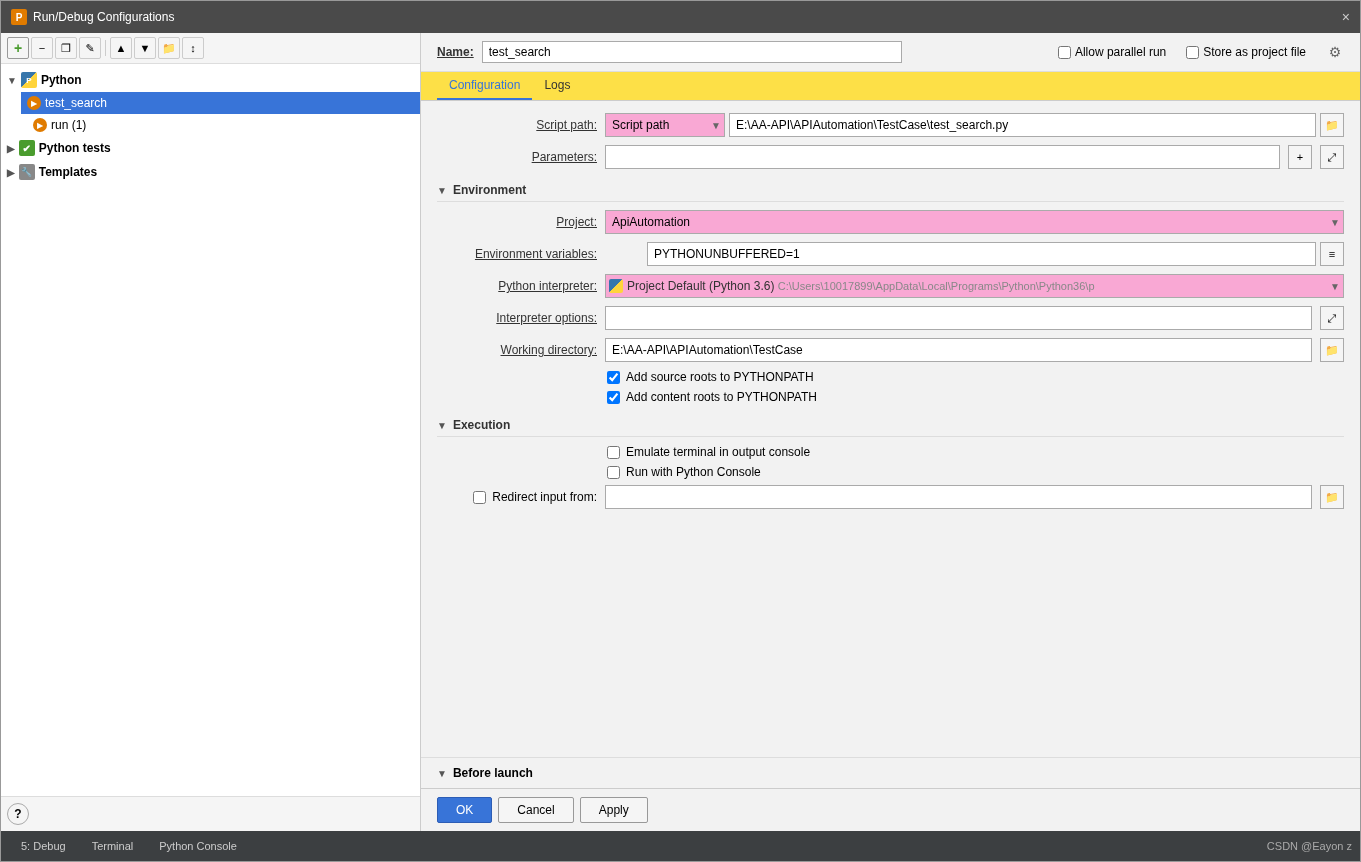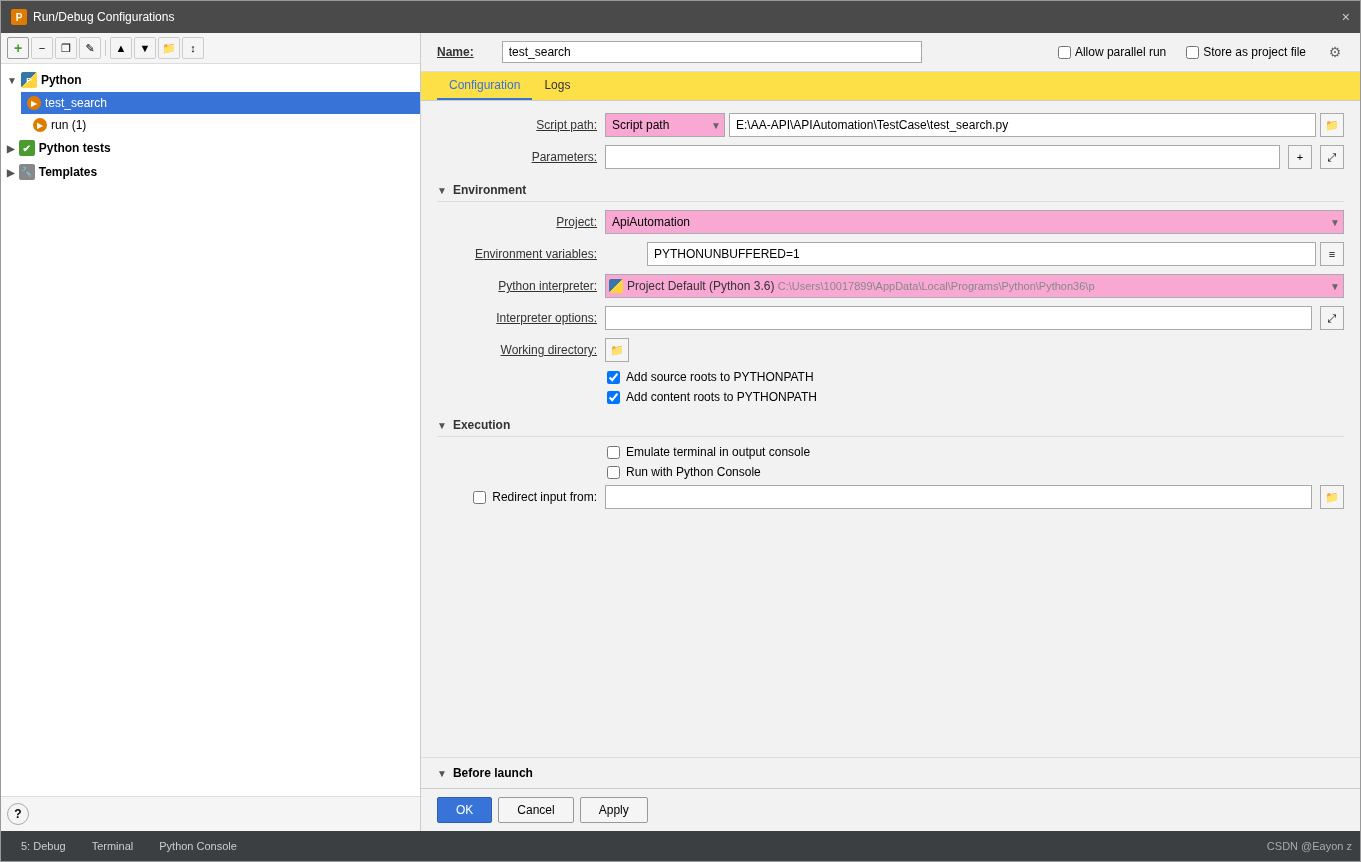--- a/index.html
+++ b/index.html
@@ -145,21 +145,21 @@
       display: flex;
       flex-direction: column;
       padding: 0;
       background: #f2f2f2;
     }
 
     .name-row {
       display: flex;
       align-items: center;
       padding: 8px 16px;
-      gap: 28px;
+      gap: 8px;
       background: #f2f2f2;
       border-bottom: 1px solid #ddd;
     }
     .name-label {
       font-weight: bold;
       text-decoration: underline;
       color: #333;
     }
     .name-input {
       flex: 1;
@@ -552,20 +552,21 @@
         </div>
 
         <div class="field-row">
           <span class="field-label underlined">Interpreter options:</span>
           <input class="field-input" type="text" style="flex: 1 1 0%;">
           <button class="field-btn">⤢</button>
         </div>
 
         <div class="field-row">
           <span class="field-label underlined">Working directory:</span>
+          <input class="field-input" type="text" style="flex: 1 1 0%;" value="E:\AA-API\APIAutomation\TestCase">
           <button class="field-btn">📁</button>
         </div>
 
         <div class="checkbox-row">
           <input type="checkbox" id="sourceRoots" checked="" style="">
           <label for="sourceRoots">Add source roots to PYTHONPATH</label>
         </div>
         <div class="checkbox-row">
           <input type="checkbox" id="contentRoots" checked="" style="">
           <label for="contentRoots">Add content roots to PYTHONPATH</label>

